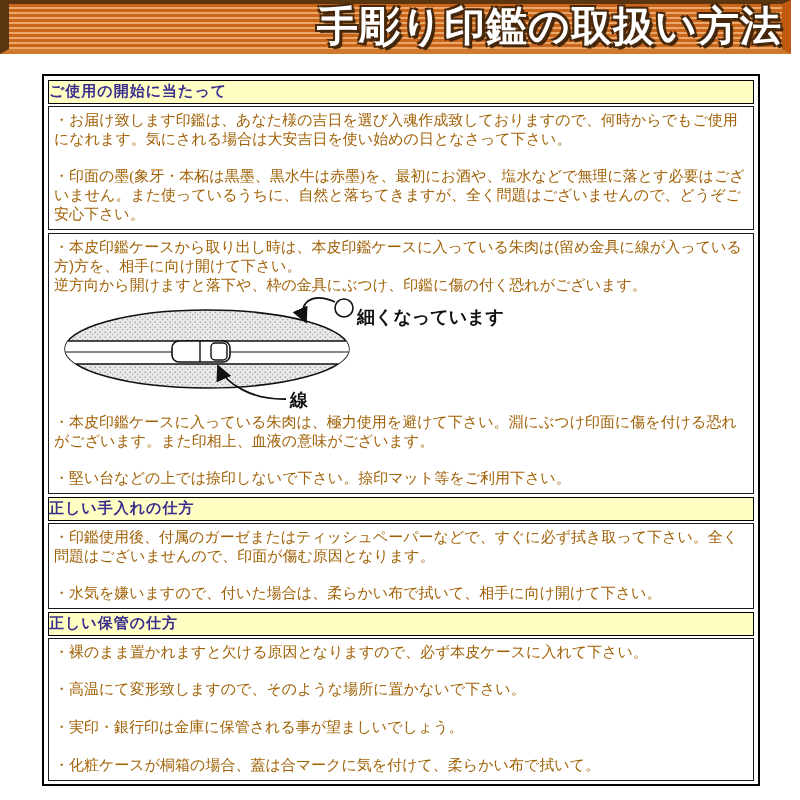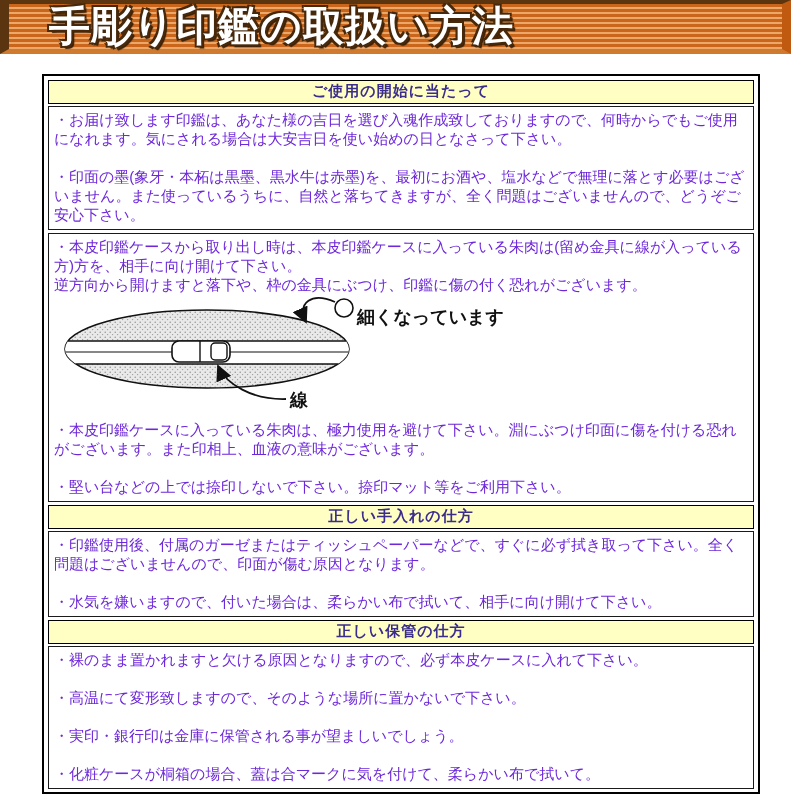--- a/index.html
+++ b/index.html
@@ -18,20 +18,21 @@
       #c9661c 0px, #c9661c 3px,
       #eca869 3px, #eca869 5px
     );
     border-top: 4px solid #5a3510;
     border-left: 9px solid #5a3510;
     border-right: 9px solid #c05a10;
     border-bottom: 5px solid #cf7a2e;
     padding: 0 0 0 40px;
     display: flex;
     align-items: center;
+    justify-content: flex-end;
   }
   .banner-title {
     font-size: 41px;
     font-weight: bold;
     color: #ffffff;
     letter-spacing: 1px;
     line-height: 1;
     text-shadow:
       -2px -2px 0 #47280a, 2px -2px 0 #47280a,
       -2px  2px 0 #47280a, 2px  2px 0 #47280a,
@@ -44,42 +45,42 @@
     width: 706px;
     border: 2px solid #000000;
     background: #ffffff;
     padding: 4px 4px 3px 4px;
   }
   .section { margin-bottom: 3px; }
   .section:last-child { margin-bottom: 0; }
   .section-header {
     border: 1px solid #000000;
     background: #ffffc4;
-    text-align: center;
+    text-align: left;
     font-size: 15px;
     font-weight: bold;
     color: #3a2d8c;
     padding: 1px 0 2px 0;
     margin-bottom: 2px;
     letter-spacing: 1px;
   }
   .section-body {
     border: 1px solid #1a1a1a;
     background: #ffffff;
     padding: 3px 5px 5px 5px;
     font-size: 15px;
     line-height: 19px;
-    color: #6d28d9;
+    color: #a16207;
   }
   .para {
     margin: 0;
     white-space: pre-line;
   }
-  .para + .para { margin-top: 19px; }
-  .illustration { margin: 2px 0 8px 0; }
+  .para + .para { margin-top: 19px; font-family: Liberation Serif, serif; }
+  .illustration { margin: 2px 0 0 0; }
   .illustration svg { display: block; }
   .svg-label {
     font-family: "Liberation Sans", "DejaVu Sans", sans-serif;
     font-weight: bold;
     fill: #111111;
   }
 </style>
 </head>
 <body>
 

